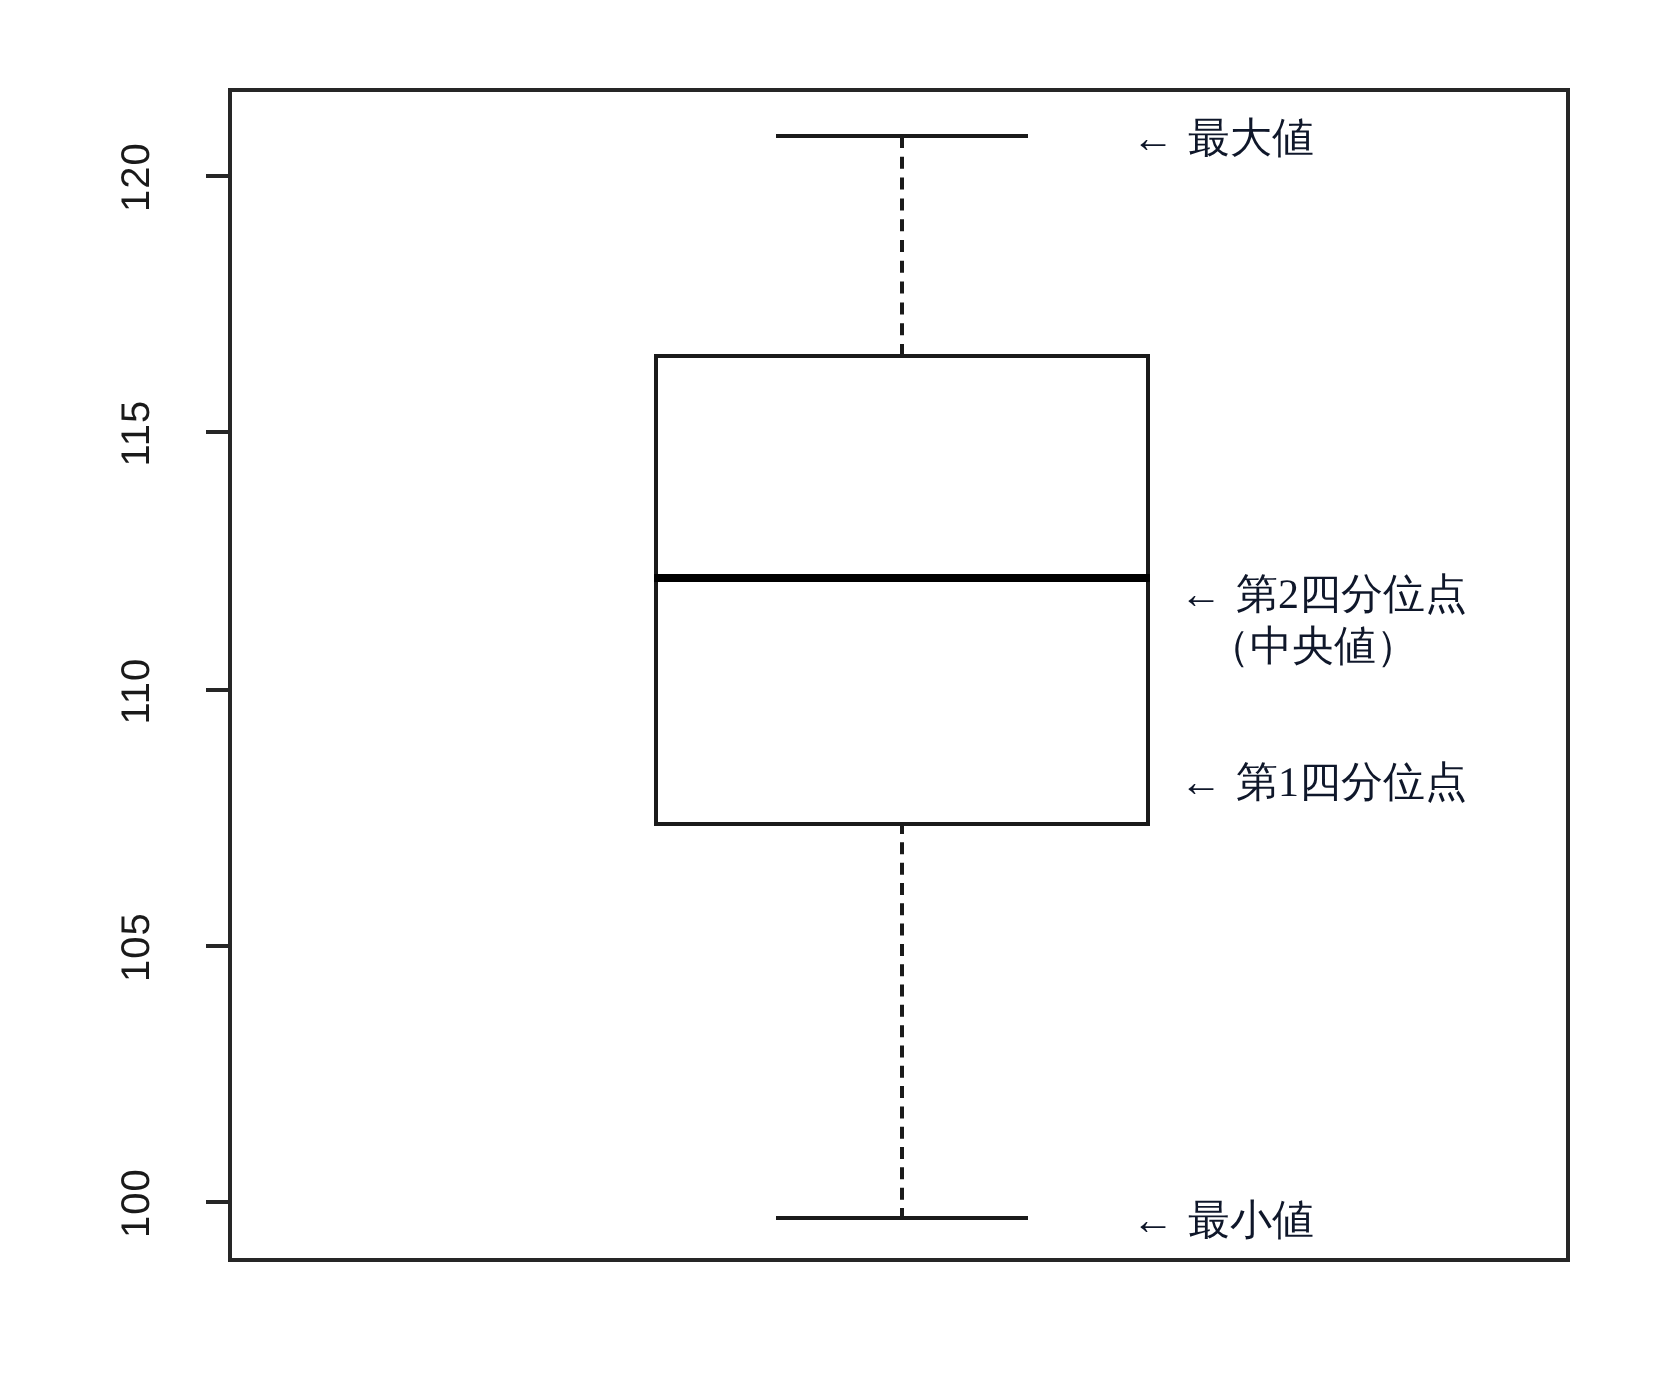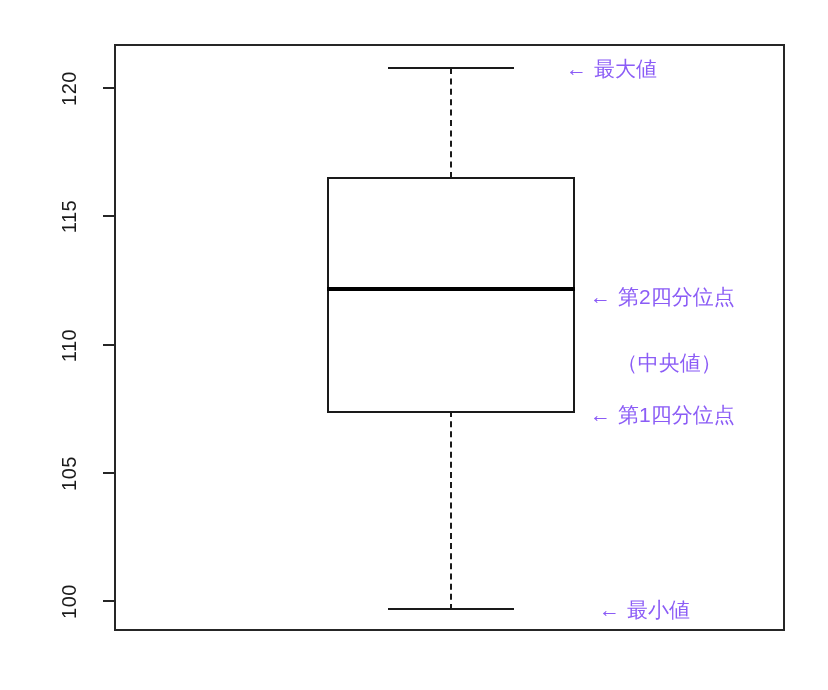--- a/index.html
+++ b/index.html
@@ -69,36 +69,35 @@
   }
   .median-line {
     position: absolute;
     height: 4px;
     background: #000000;
   }
 
   
   .annotation {
     position: absolute;
-    color: #8b5cf6;
+    color: #0f172a;
     font-size: 21px;
     line-height: 26px;
     white-space: nowrap;
-    font-family: Liberation Sans, sans-serif;
+    font-family: Liberation Serif, serif;
   }
   .annotation .arrow {
     display: inline-block;
     margin-right: 7px;
     font-size: 21px;
   }
   .annotation .sub {
     display: block;
-    text-align: center;
+    text-align: left;
     padding-left: 14px;
-    margin-top: 40px;
   }
 </style>
 </head>
 <body>
 
 <div id="canvas">
 
   <div class="tick-mark" style="top:87px;"></div>
   <div class="tick-mark" style="top:215px;"></div>
   <div class="tick-mark" style="top:344px;"></div>
@@ -128,21 +127,21 @@
   <div class="annotation" style="left:566px; top:56px;">
     <span class="arrow">←</span><span>最大値</span>
   </div>
 
 
   <div class="annotation" style="left:590px; top:284px;">
     <span class="arrow">←</span><span>第2四分位点</span>
     <span class="sub">（中央値）</span>
   </div>
 
-  <div class="annotation" style="left:590px; top:402px;">
+  <div class="annotation" style="left:590px; top:378px;">
     <span class="arrow">←</span><span>第1四分位点</span>
   </div>
 
-  <div class="annotation" style="left:599px; top:597px;">
+  <div class="annotation" style="left:566px; top:597px;">
     <span class="arrow">←</span><span>最小値</span>
   </div>
 
 </div>
 
 </body></html>

